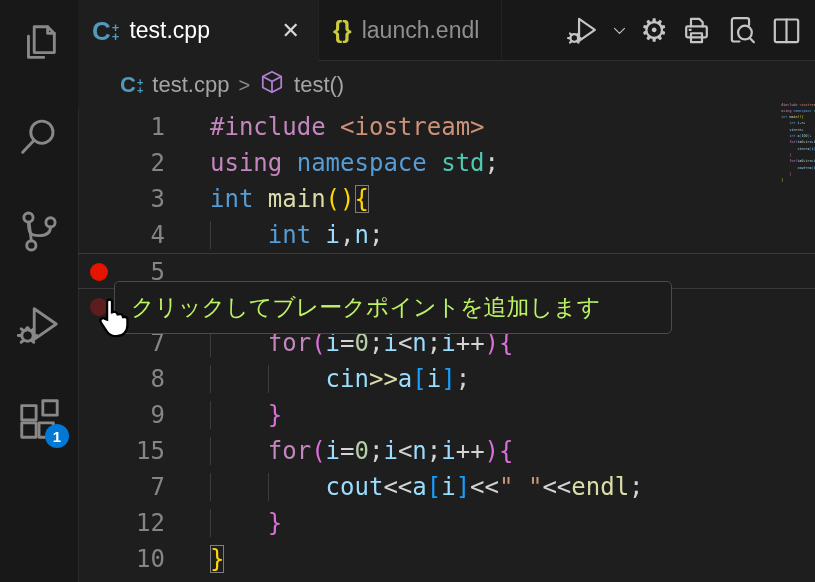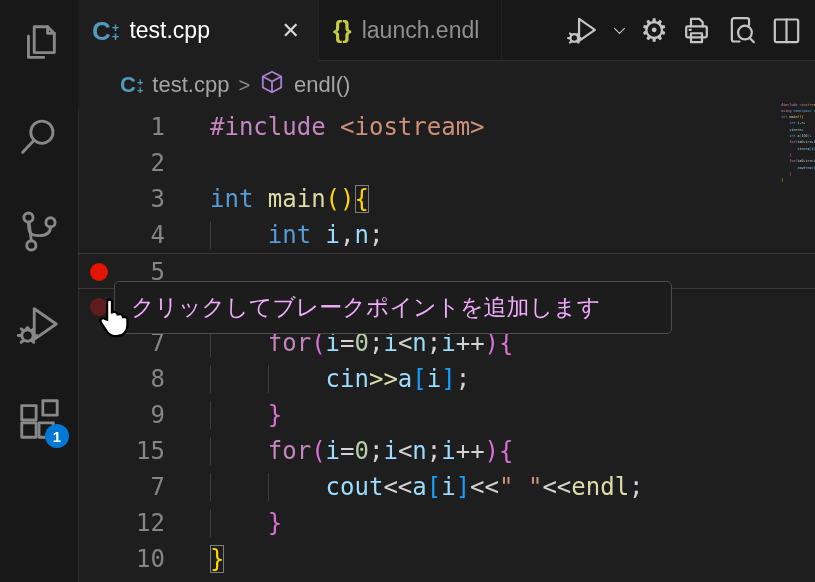--- a/index.html
+++ b/index.html
@@ -58,21 +58,21 @@
     font-size:24px; line-height:36px; }
   .t-pl{color:#d4d4d4}.t-kw{color:#c586c0}.t-type{color:#569cd6}.t-ns{color:#4ec9b0}
   .t-fn{color:#dcdcaa}.t-var{color:#9cdcfe}.t-numlit{color:#b5cea8}.t-str{color:#ce9178}
   .t-b1{color:#ffd700}.t-b2{color:#da70d6}.t-b3{color:#179fff}
   .t-ind{box-shadow:inset 1px 0 0 #3d3d3d}
   .t-boxed{outline:1px solid #7e7e7e; outline-offset:-1px}
 
   
   .tooltip { position:absolute; left:36px; top:172px; width:524px; height:51px; z-index:5;
     background:#1c1c1c; border:1px solid #4b4b4b; border-radius:5px; padding:0 16px;
-    color:#f0abfc; font-size:23px; line-height:51px; white-space:nowrap; overflow:hidden; }
+    color:#bef264; font-size:23px; line-height:51px; white-space:nowrap; overflow:hidden; }
 
   
   .cursor { position:absolute; left:14px; top:184px; width:40px; height:46px; z-index:6; }
 
   
   .minimap { position:absolute; left:697px; top:-8px; width:40px; height:95px; overflow:hidden; z-index:4; }
   .minimap-content { transform:scale(0.14,0.175); transform-origin:0 0; width:740px; }
   .minimap .t-boxed { outline:none; }
 </style>
 </head>
@@ -197,33 +197,34 @@
       </span>
     <span>test.cpp</span>
     <span class="crumb-sep">&gt;</span>
     <span class="cubeico">
       <svg viewBox="0 0 24 24">
           <path d="M12 2.5 L20.5 7 V17 L12 21.5 L3.5 17 V7 Z"></path>
           <path d="M3.5 7 L12 11.5 L20.5 7"></path>
           <path d="M12 11.5 V21.5"></path>
         </svg>
     </span>
-    <span>endl()</span>
+    <span>test()</span>
   </div>
 
   <div class="editor">
     <div id="rows">
         <div class="row">
           <div class="glyph"></div>
           <div class="lnum">1</div>
           <div class="codeln"><span class="t-kw">#include</span><span class="t-pl"> </span><span class="t-str">&lt;iostream&gt;</span></div>
         </div>
         <div class="row">
           <div class="glyph"></div>
           <div class="lnum">2</div>
+          <div class="codeln"><span class="t-kw">using</span><span class="t-pl"> </span><span class="t-type">namespace</span><span class="t-pl"> </span><span class="t-ns">std</span><span class="t-pl">;</span></div>
         </div>
         <div class="row">
           <div class="glyph"></div>
           <div class="lnum">3</div>
           <div class="codeln"><span class="t-type">int</span><span class="t-pl"> </span><span class="t-fn">main</span><span class="t-b1">()</span><span class="t-b1 t-boxed">{</span></div>
         </div>
         <div class="row">
           <div class="glyph"></div>
           <div class="lnum">4</div>
           <div class="codeln"><span class="t-ind">    </span><span class="t-type">int</span><span class="t-pl"> </span><span class="t-var">i</span><span class="t-pl">,</span><span class="t-var">n</span><span class="t-pl">;</span></div>

